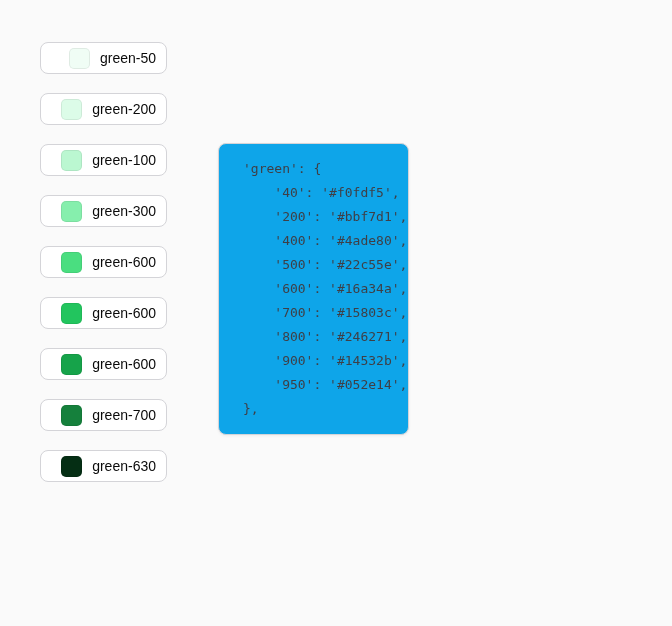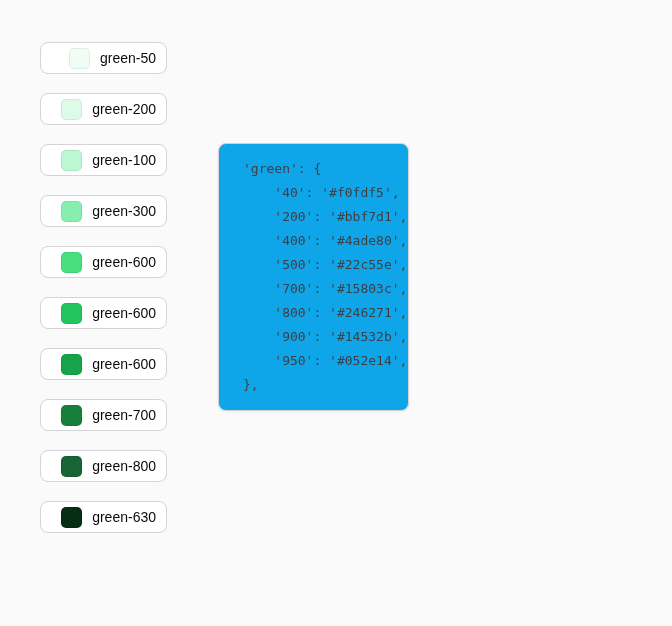--- a/index.html
+++ b/index.html
@@ -91,33 +91,30 @@
   </div>
   <div class="chip">
     <span class="swatch" style="background: rgb(22, 163, 74);"></span>
     <span class="chip-label">green-600</span>
   </div>
   <div class="chip">
     <span class="swatch" style="background: rgb(21, 128, 60);"></span>
     <span class="chip-label">green-700</span>
   </div>
   <div class="chip">
-    <span class="swatch" style="background: rgb(22, 101, 51);"></span>
-    <span class="chip-label">green-800</span>
-  </div>
-  <div class="chip">
     <span class="swatch" style="background: rgb(5, 46, 20);"></span>
     <span class="chip-label">green-630</span>
   </div>
 </div>
 
 <div class="code-panel">
   <div class="code-line">'green': {</div>
   <div class="code-line">    '40': '#f0fdf5',</div>
   <div class="code-line">    '200': '#bbf7d1',</div>
   <div class="code-line">    '400': '#4ade80',</div>
   <div class="code-line">    '500': '#22c55e',</div>
+  <div class="code-line">    '600': '#16a34a',</div>
   <div class="code-line">    '700': '#15803c',</div>
   <div class="code-line">    '800': '#246271',</div>
   <div class="code-line">    '900': '#14532b',</div>
   <div class="code-line">    '950': '#052e14',</div>
   <div class="code-line">},</div>
 </div>
 
 </body></html>

